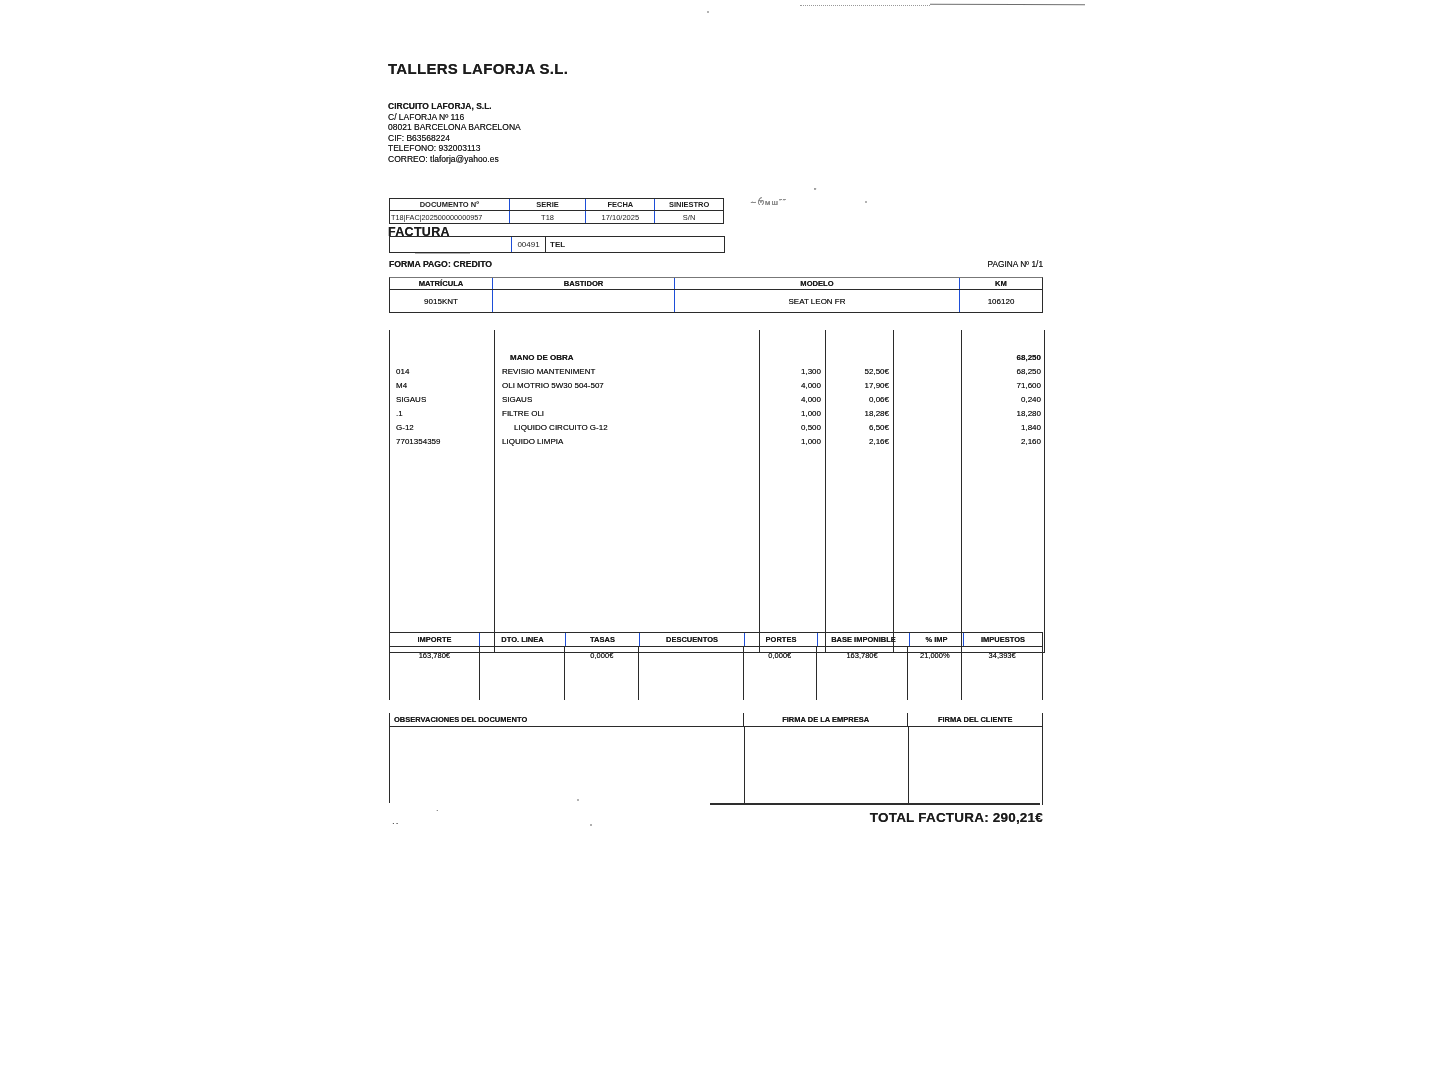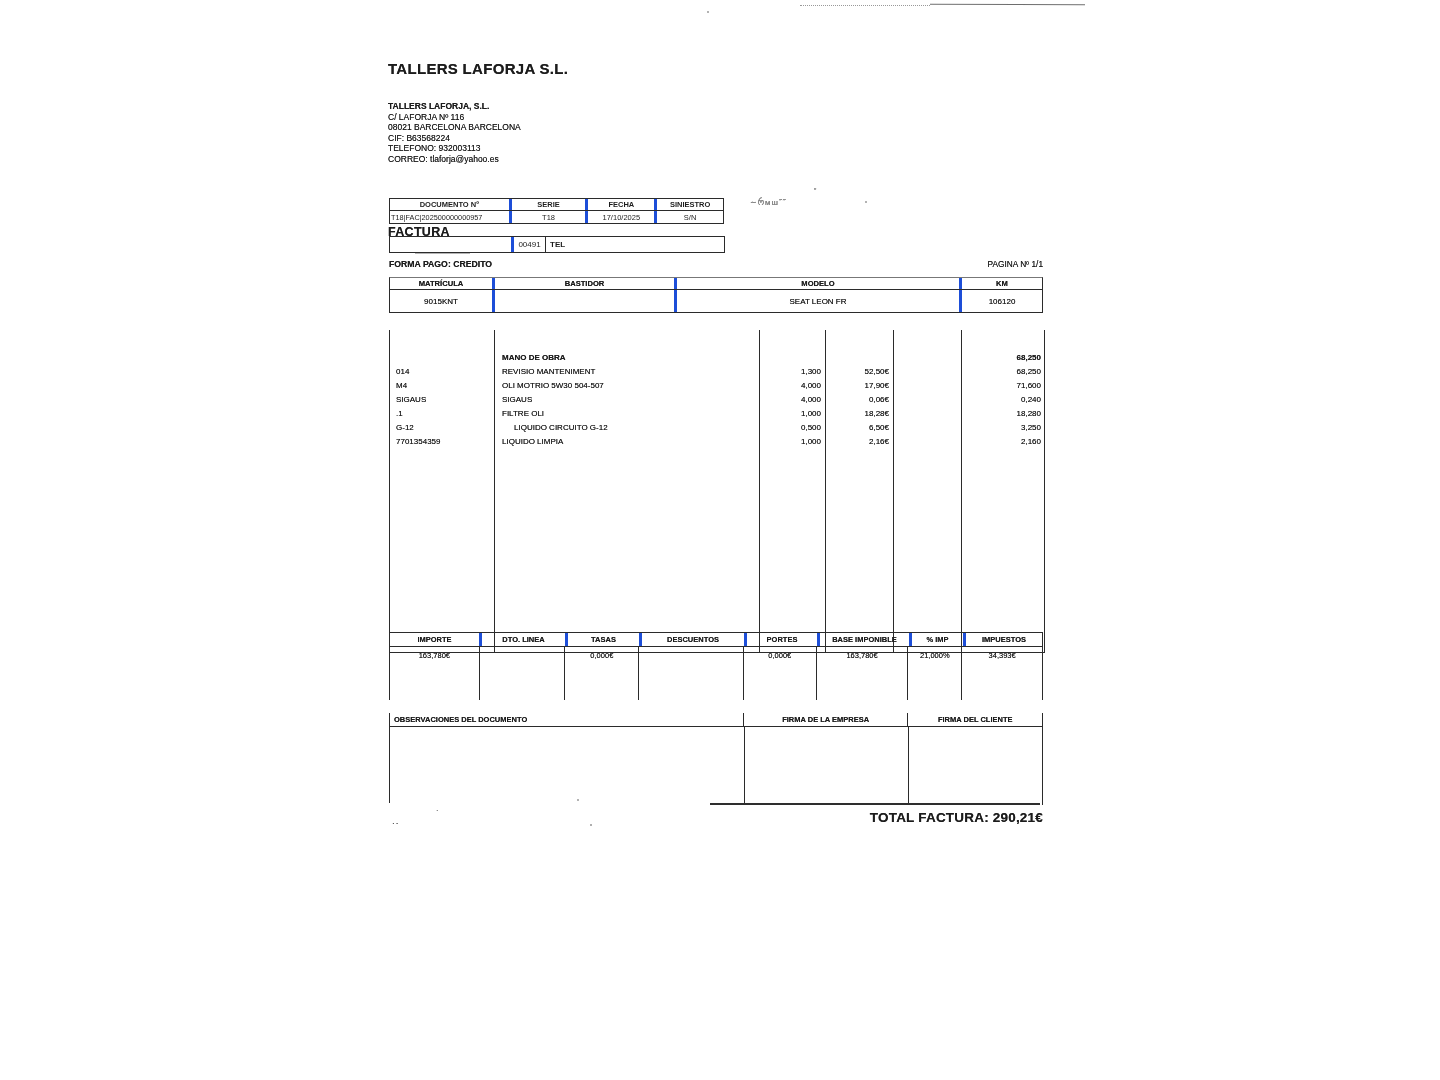--- a/index.html
+++ b/index.html
@@ -15,21 +15,21 @@
   .title{font-size:15px;font-weight:bold;letter-spacing:.3px;}
   .coline{font-size:8.5px;line-height:10.6px;white-space:nowrap;}
   .coline.b{font-weight:bold;}
   .facth{font-size:12.5px;font-weight:bold;letter-spacing:.3px;}
   
   .row{display:flex;box-sizing:border-box;}
   .c{box-sizing:border-box;overflow:hidden;white-space:nowrap;display:flex;align-items:center;}
   .cc{justify-content:center;}
   .cr{justify-content:flex-end;}
   .hd{font-weight:bold;}
-  .bl{border-left:3px solid #1d4ed8;}
+  .bl{border-left:1px solid #1d4ed8;}
   .br{border-right:1px solid #2b2b2b;}
   
   #doctable{left:389px;top:198px;width:335px;border:1.5px solid #2b2b2b;font-size:7.5px;}
   #doctable .row{height:11px;}
   #doctable .row+.row{height:13px;border-top:1px solid #2b2b2b;}
   
   #refbox{left:389px;top:236px;width:336px;height:17px;border:1px solid #2b2b2b;font-size:8px;}
   
   #doc{left:389px;top:277px;width:654px;height:528px;font-size:8px;}
   #doc .sec{position:absolute;left:0;width:654px;}
@@ -43,21 +43,21 @@
 </style>
 </head>
 <body>
 
 <div class="abs" style="left:800px;top:5px;width:130px;border-top:1px dotted #999;"></div>
 <div class="abs" style="left:930px;top:4px;width:155px;border-top:1.5px solid #6e6e6e;transform:rotate(.25deg);"></div>
 <div class="dust" style="left:707px;top:11px;width:2px;height:2px;"></div>
 
 <div class="abs title scan" style="left:388px;top:60px;">TALLERS LAFORJA S.L.</div>
 <div class="abs" style="left:388px;top:101px;">
-  <div class="coline b scan">TALLERS LAFORJA, S.L.</div>
+  <div class="coline b scan">CIRCUITO LAFORJA, S.L.</div>
   <div class="coline scan">C/ LAFORJA Nº 116</div>
   <div class="coline scan">08021 BARCELONA BARCELONA</div>
   <div class="coline scan">CIF: B63568224</div>
   <div class="coline scan">TELEFONO: 932003113</div>
   <div class="coline scan">CORREO: tlaforja@yahoo.es</div>
 </div>
 
 <div class="abs facth scan" style="left:388px;top:179px;margin-top:46px;">FACTURA</div>
 
 <div class="abs" id="doctable">
@@ -108,21 +108,21 @@
 
   <div class="sec" style="top:53px;height:302px;border-left:1px solid #2b2b2b;border-right:1px solid #2b2b2b;border-bottom:1px solid #2b2b2b;padding-top:20px;">
     <div class="vline" style="left:104px;"></div>
     <div class="vline" style="left:369px;"></div>
     <div class="vline" style="left:435px;"></div>
     <div class="vline" style="left:503px;"></div>
     <div class="vline" style="left:571px;"></div>
 
     <div class="itemrow">
       <div class="c" style="width:104px;padding-left:6px;"></div>
-      <div class="c hd" style="width:265px;padding-left:8px;">MANO DE OBRA</div>
+      <div class="c hd" style="width:265px;padding-left:16px;">MANO DE OBRA</div>
       <div class="c cr" style="width:66px;padding-right:4px;"></div>
       <div class="c cr" style="width:68px;padding-right:4px;"></div>
       <div class="c cr" style="width:68px;padding-right:4px;"></div>
       <div class="c cr hd" style="width:83px;padding-right:3px;">68,250</div>
     </div>
     <div class="itemrow">
       <div class="c" style="width:104px;padding-left:6px;">014</div>
       <div class="c" style="width:265px;padding-left:8px;">REVISIO MANTENIMENT</div>
       <div class="c cr" style="width:66px;padding-right:4px;">1,300</div>
       <div class="c cr" style="width:68px;padding-right:4px;">52,50€</div>
@@ -152,21 +152,21 @@
       <div class="c cr" style="width:68px;padding-right:4px;">18,28€</div>
       <div class="c cr" style="width:68px;padding-right:4px;"></div>
       <div class="c cr" style="width:83px;padding-right:3px;">18,280</div>
     </div>
     <div class="itemrow">
       <div class="c" style="width:104px;padding-left:6px;">G-12</div>
       <div class="c" style="width:265px;padding-left:20px;">LIQUIDO CIRCUITO G-12</div>
       <div class="c cr" style="width:66px;padding-right:4px;">0,500</div>
       <div class="c cr" style="width:68px;padding-right:4px;">6,50€</div>
       <div class="c cr" style="width:68px;padding-right:4px;"></div>
-      <div class="c cr" style="width:83px;padding-right:3px;">3,250</div>
+      <div class="c cr" style="width:83px;padding-right:3px;">1,840</div>
     </div>
     <div class="itemrow">
       <div class="c" style="width:104px;padding-left:6px;">7701354359</div>
       <div class="c" style="width:265px;padding-left:8px;">LIQUIDO LIMPIA</div>
       <div class="c cr" style="width:66px;padding-right:4px;">1,000</div>
       <div class="c cr" style="width:68px;padding-right:4px;">2,16€</div>
       <div class="c cr" style="width:68px;padding-right:4px;"></div>
       <div class="c cr" style="width:83px;padding-right:3px;">2,160</div>
     </div>
   </div>

